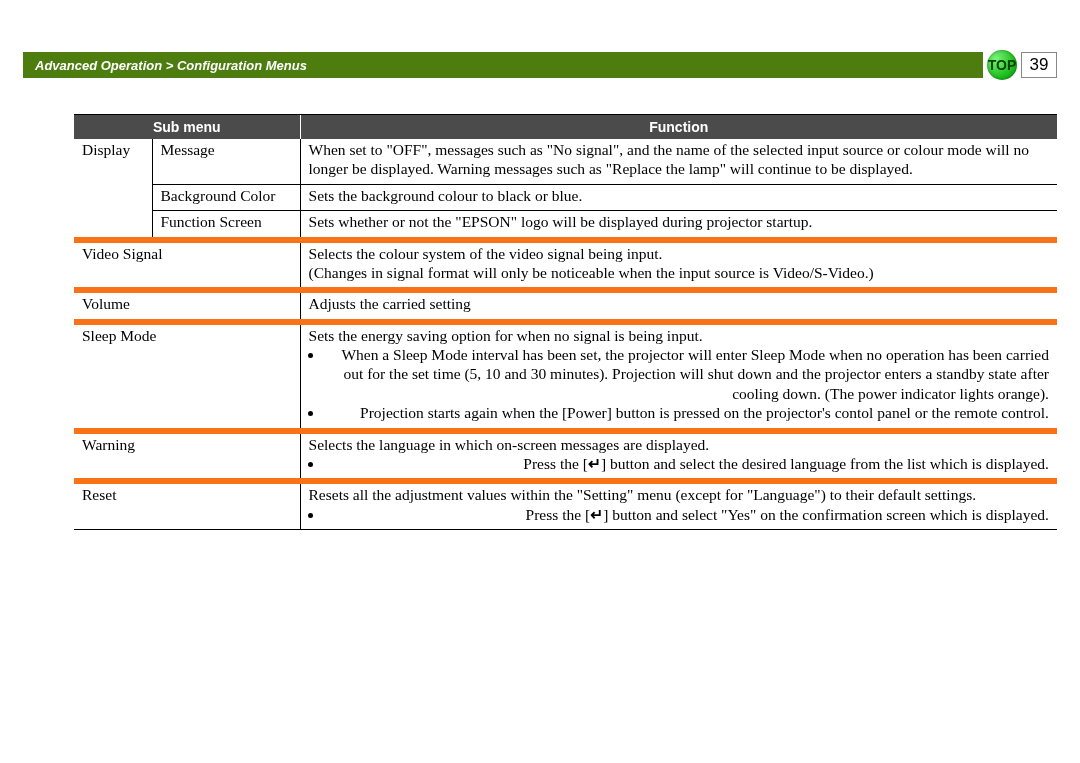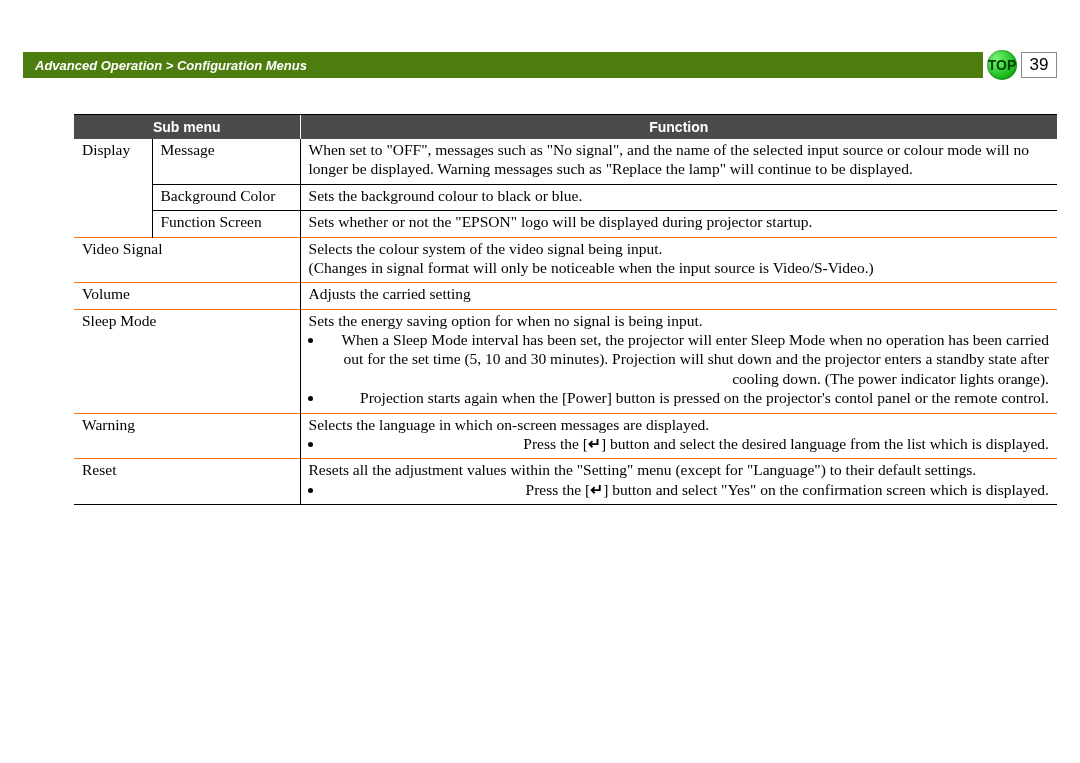--- a/index.html
+++ b/index.html
@@ -95,21 +95,21 @@
   }
   th:last-child { border-right: none; margin-left: 16px; }
   td {
     font-size: 15.5px;
     line-height: 1.25;
     vertical-align: top;
     padding: 1px 8px 5px 8px;
     border-right: 1px solid #000;
   }
   td:last-child { border-right: none; }
-  tr.row-group-first td { border-top: 1px solid #f97316; }
+  tr.row-group-first td { border-top: 6px solid #f97316; }
   tr.header-row + tr td { border-top: none; }
   tr.sub-sep td.sub-cell, tr.sub-sep td.func-cell { border-top: 1px solid #000; }
   td.cat-cell { border-top: none !important; }
   .bullet-list { margin: 0; padding-left: 1em; }
   .bullet-list li { margin: 0; text-align: right; }
   .enter-glyph {
     font-family: Arial, sans-serif;
     font-weight: bold;
   }
 </style>

